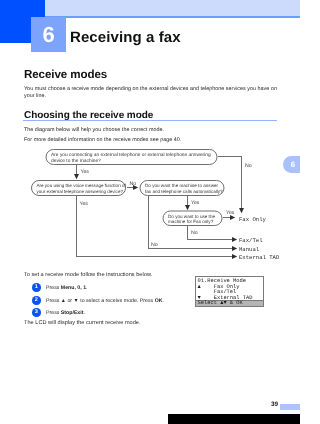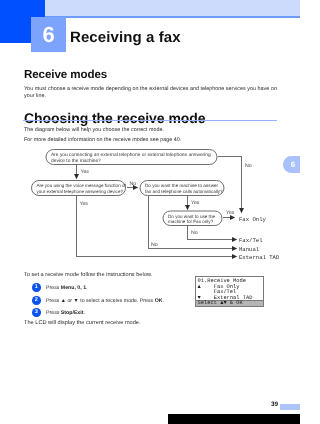--- a/index.html
+++ b/index.html
@@ -17,21 +17,21 @@
            font-size:22px;font-weight:bold;display:flex;align-items:center;justify-content:center;}
   .hdr-title{position:absolute;left:70px;top:29px;font-size:15px;font-weight:bold;color:#111;letter-spacing:0.1px;}
 
   
   .tab{position:absolute;right:0;top:156px;width:17px;height:16.5px;background:#a9c1fc;
        border-radius:8.25px 0 0 8.25px;color:#fff;font-size:8px;font-weight:bold;
        display:flex;align-items:center;justify-content:center;padding-left:3px;box-sizing:border-box;}
 
   
   .h1{position:absolute;left:24px;font-size:11.6px;font-weight:bold;color:#111;letter-spacing:-0.1px;}
-  .h2{position:absolute;left:24px;font-size:14px;font-weight:bold;color:#111;letter-spacing:-0.05px;}
+  .h2{position:absolute;left:24px;font-size:10px;font-weight:bold;color:#111;letter-spacing:-0.05px;}
   .h2-rule{position:absolute;left:23px;width:254px;height:1.4px;background:#93b4fd;}
   .p{position:absolute;left:24px;font-size:5.4px;color:#2b2b2b;line-height:7px;letter-spacing:0.02px;}
   .pi{position:absolute;left:24px;font-size:5.6px;color:#2b2b2b;line-height:7px;letter-spacing:0.02px;}
 
   
   .fc{position:absolute;left:0;top:0;width:300px;height:424px;}
 
   
   .stepnum{position:absolute;width:8.5px;height:8.5px;border-radius:50%;background:#0a53f0;
            color:#fff;font-size:5.5px;font-weight:bold;display:flex;align-items:center;justify-content:center;}

